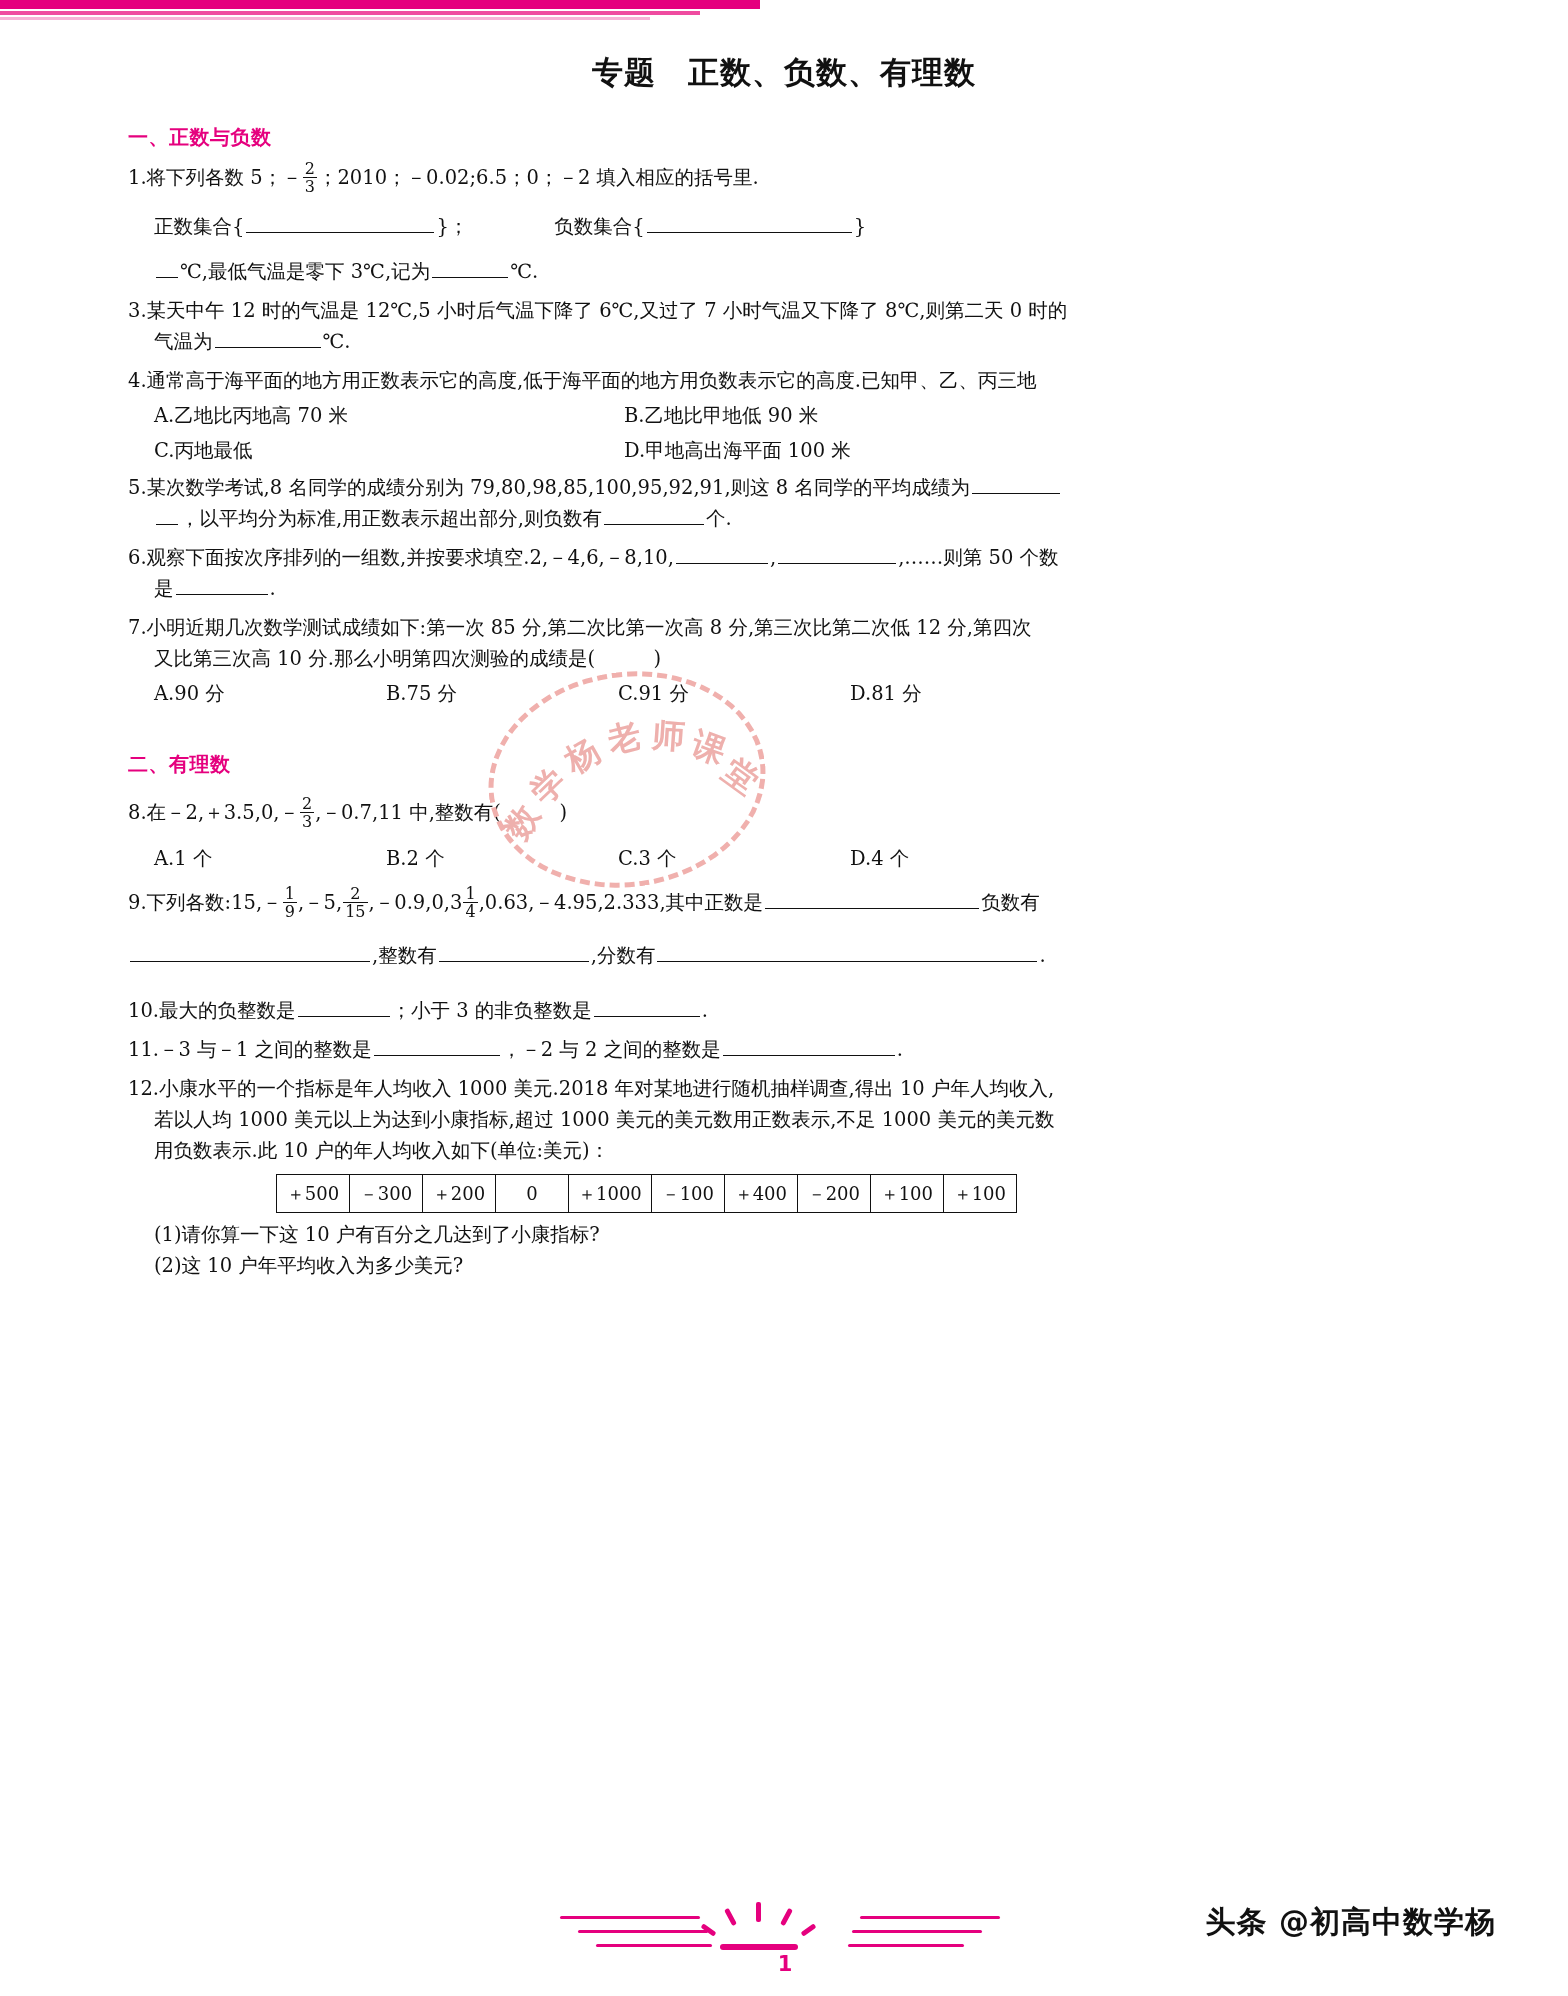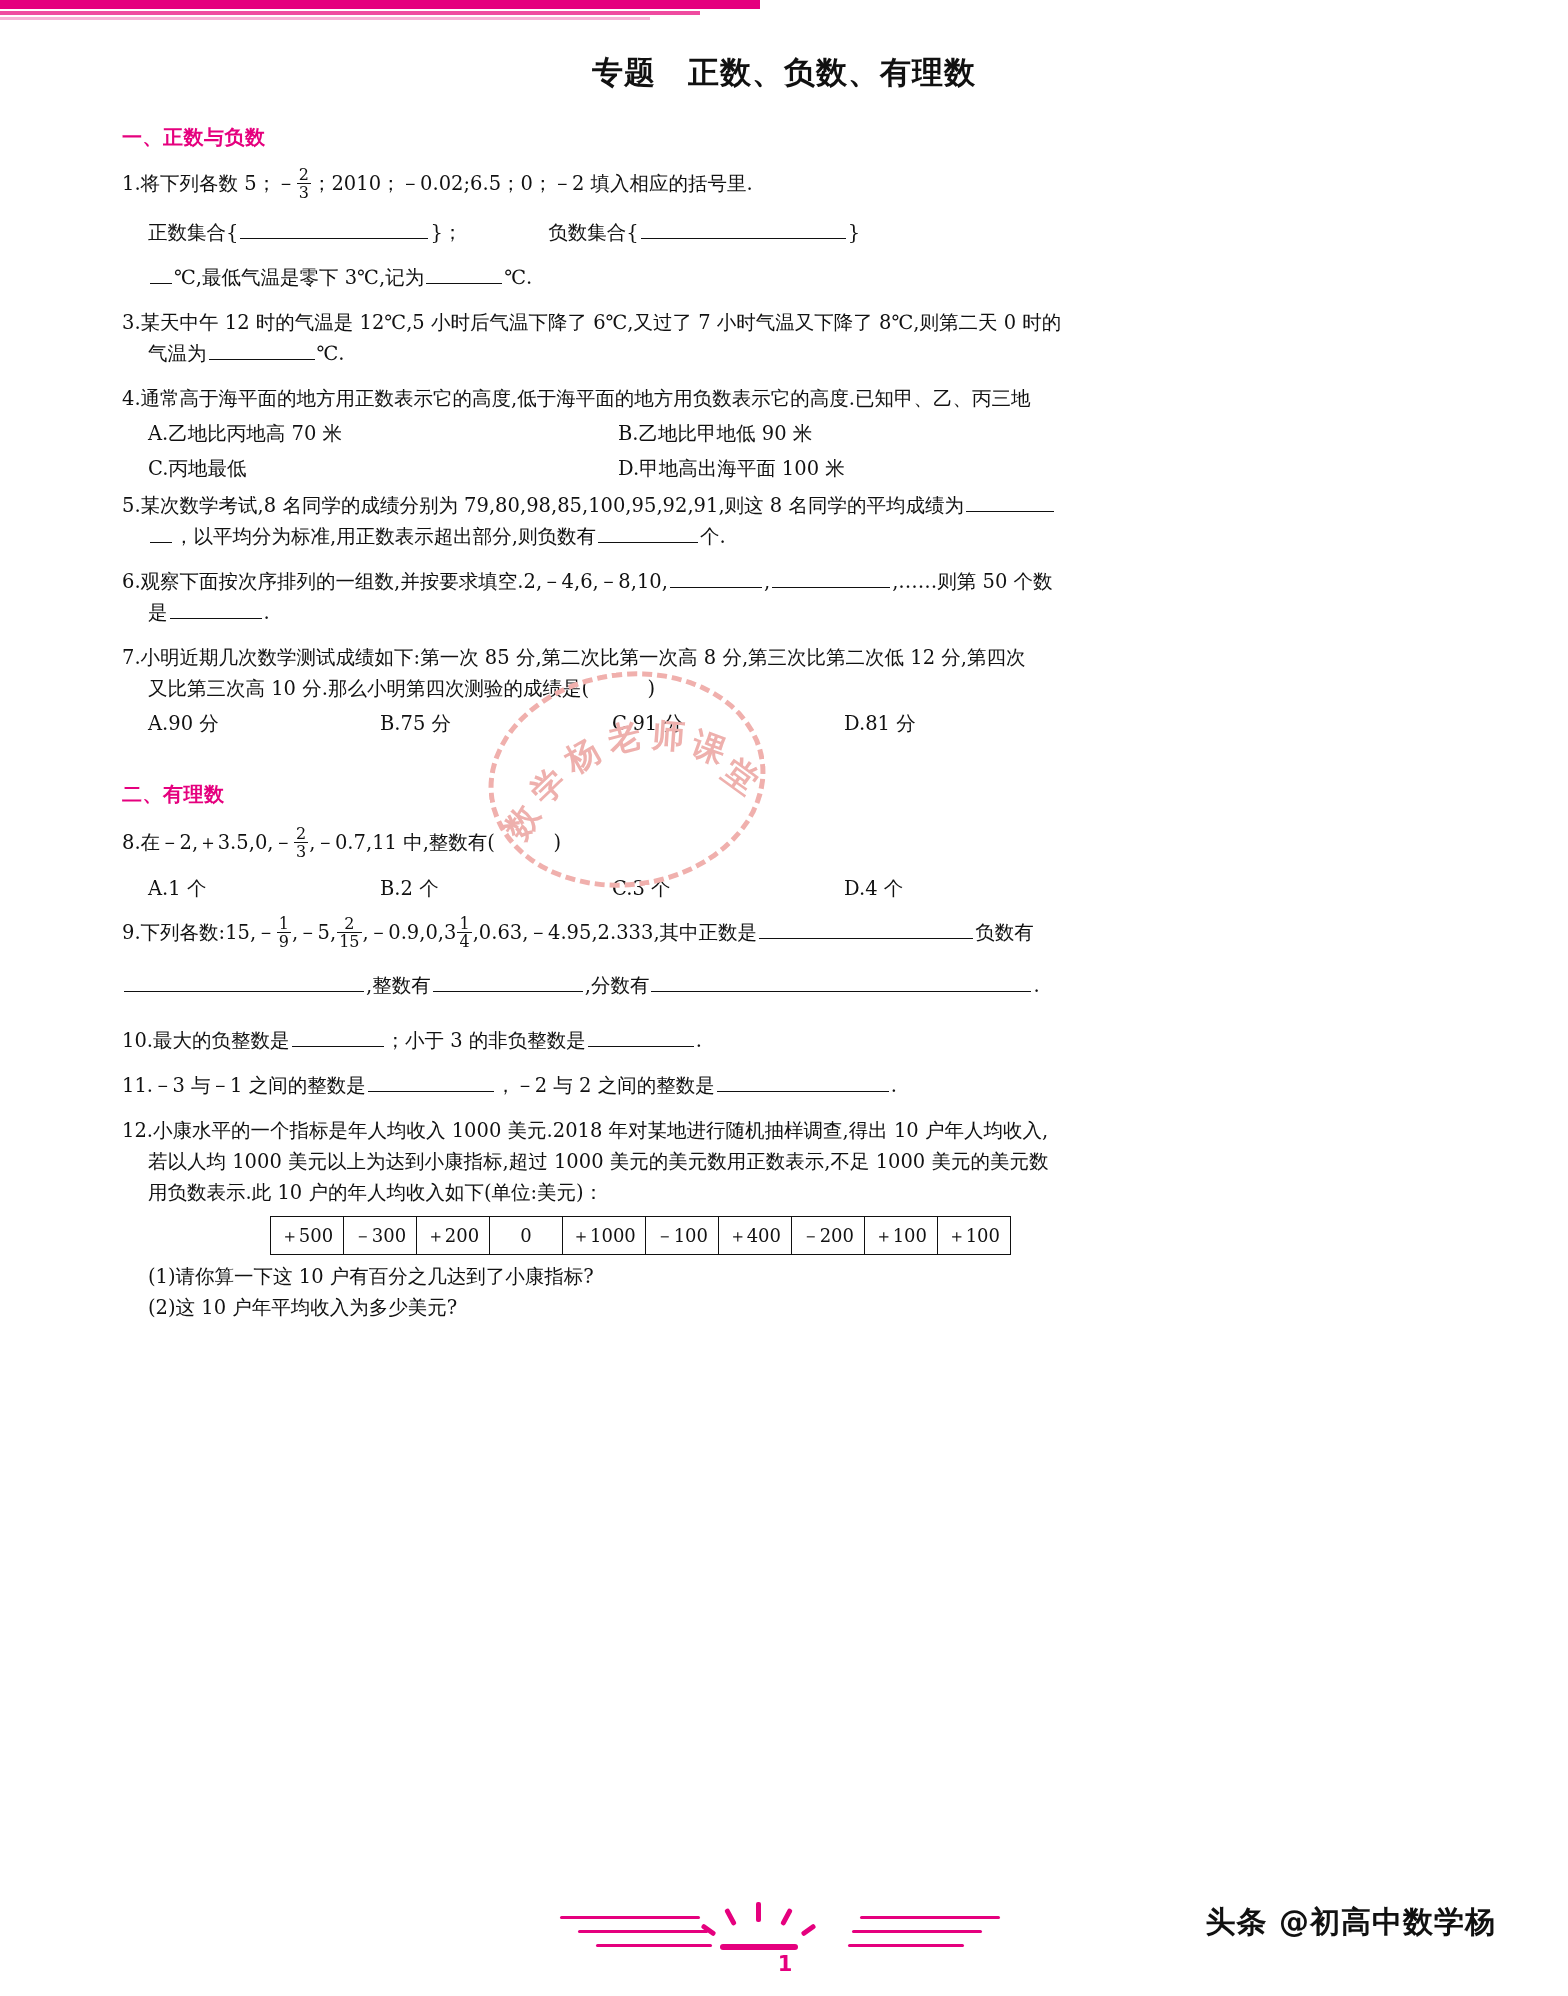--- a/index.html
+++ b/index.html
@@ -93,29 +93,29 @@
   .section-head {
     color: #e5007e;
     font-weight: bold;
     font-size: 20px;
     letter-spacing: 0.5px;
     font-family: "DejaVu Sans", "Liberation Sans", sans-serif;
   }
 
   #content {
     position: absolute;
-    left: 122px;
+    left: 128px;
     top: 122px;
     width: 1055px;
     font-size: 19.5px;
     line-height: 31px;
   }
 
   .q {
-    margin-top: 14px;
+    margin-top: 8px;
   }
   .q-line {
     display: block;
     white-space: nowrap;
   }
   .indent { padding-left: 26px; }
 
   .blank {
     display: inline-block;
     border-bottom: 1.4px solid #111;

